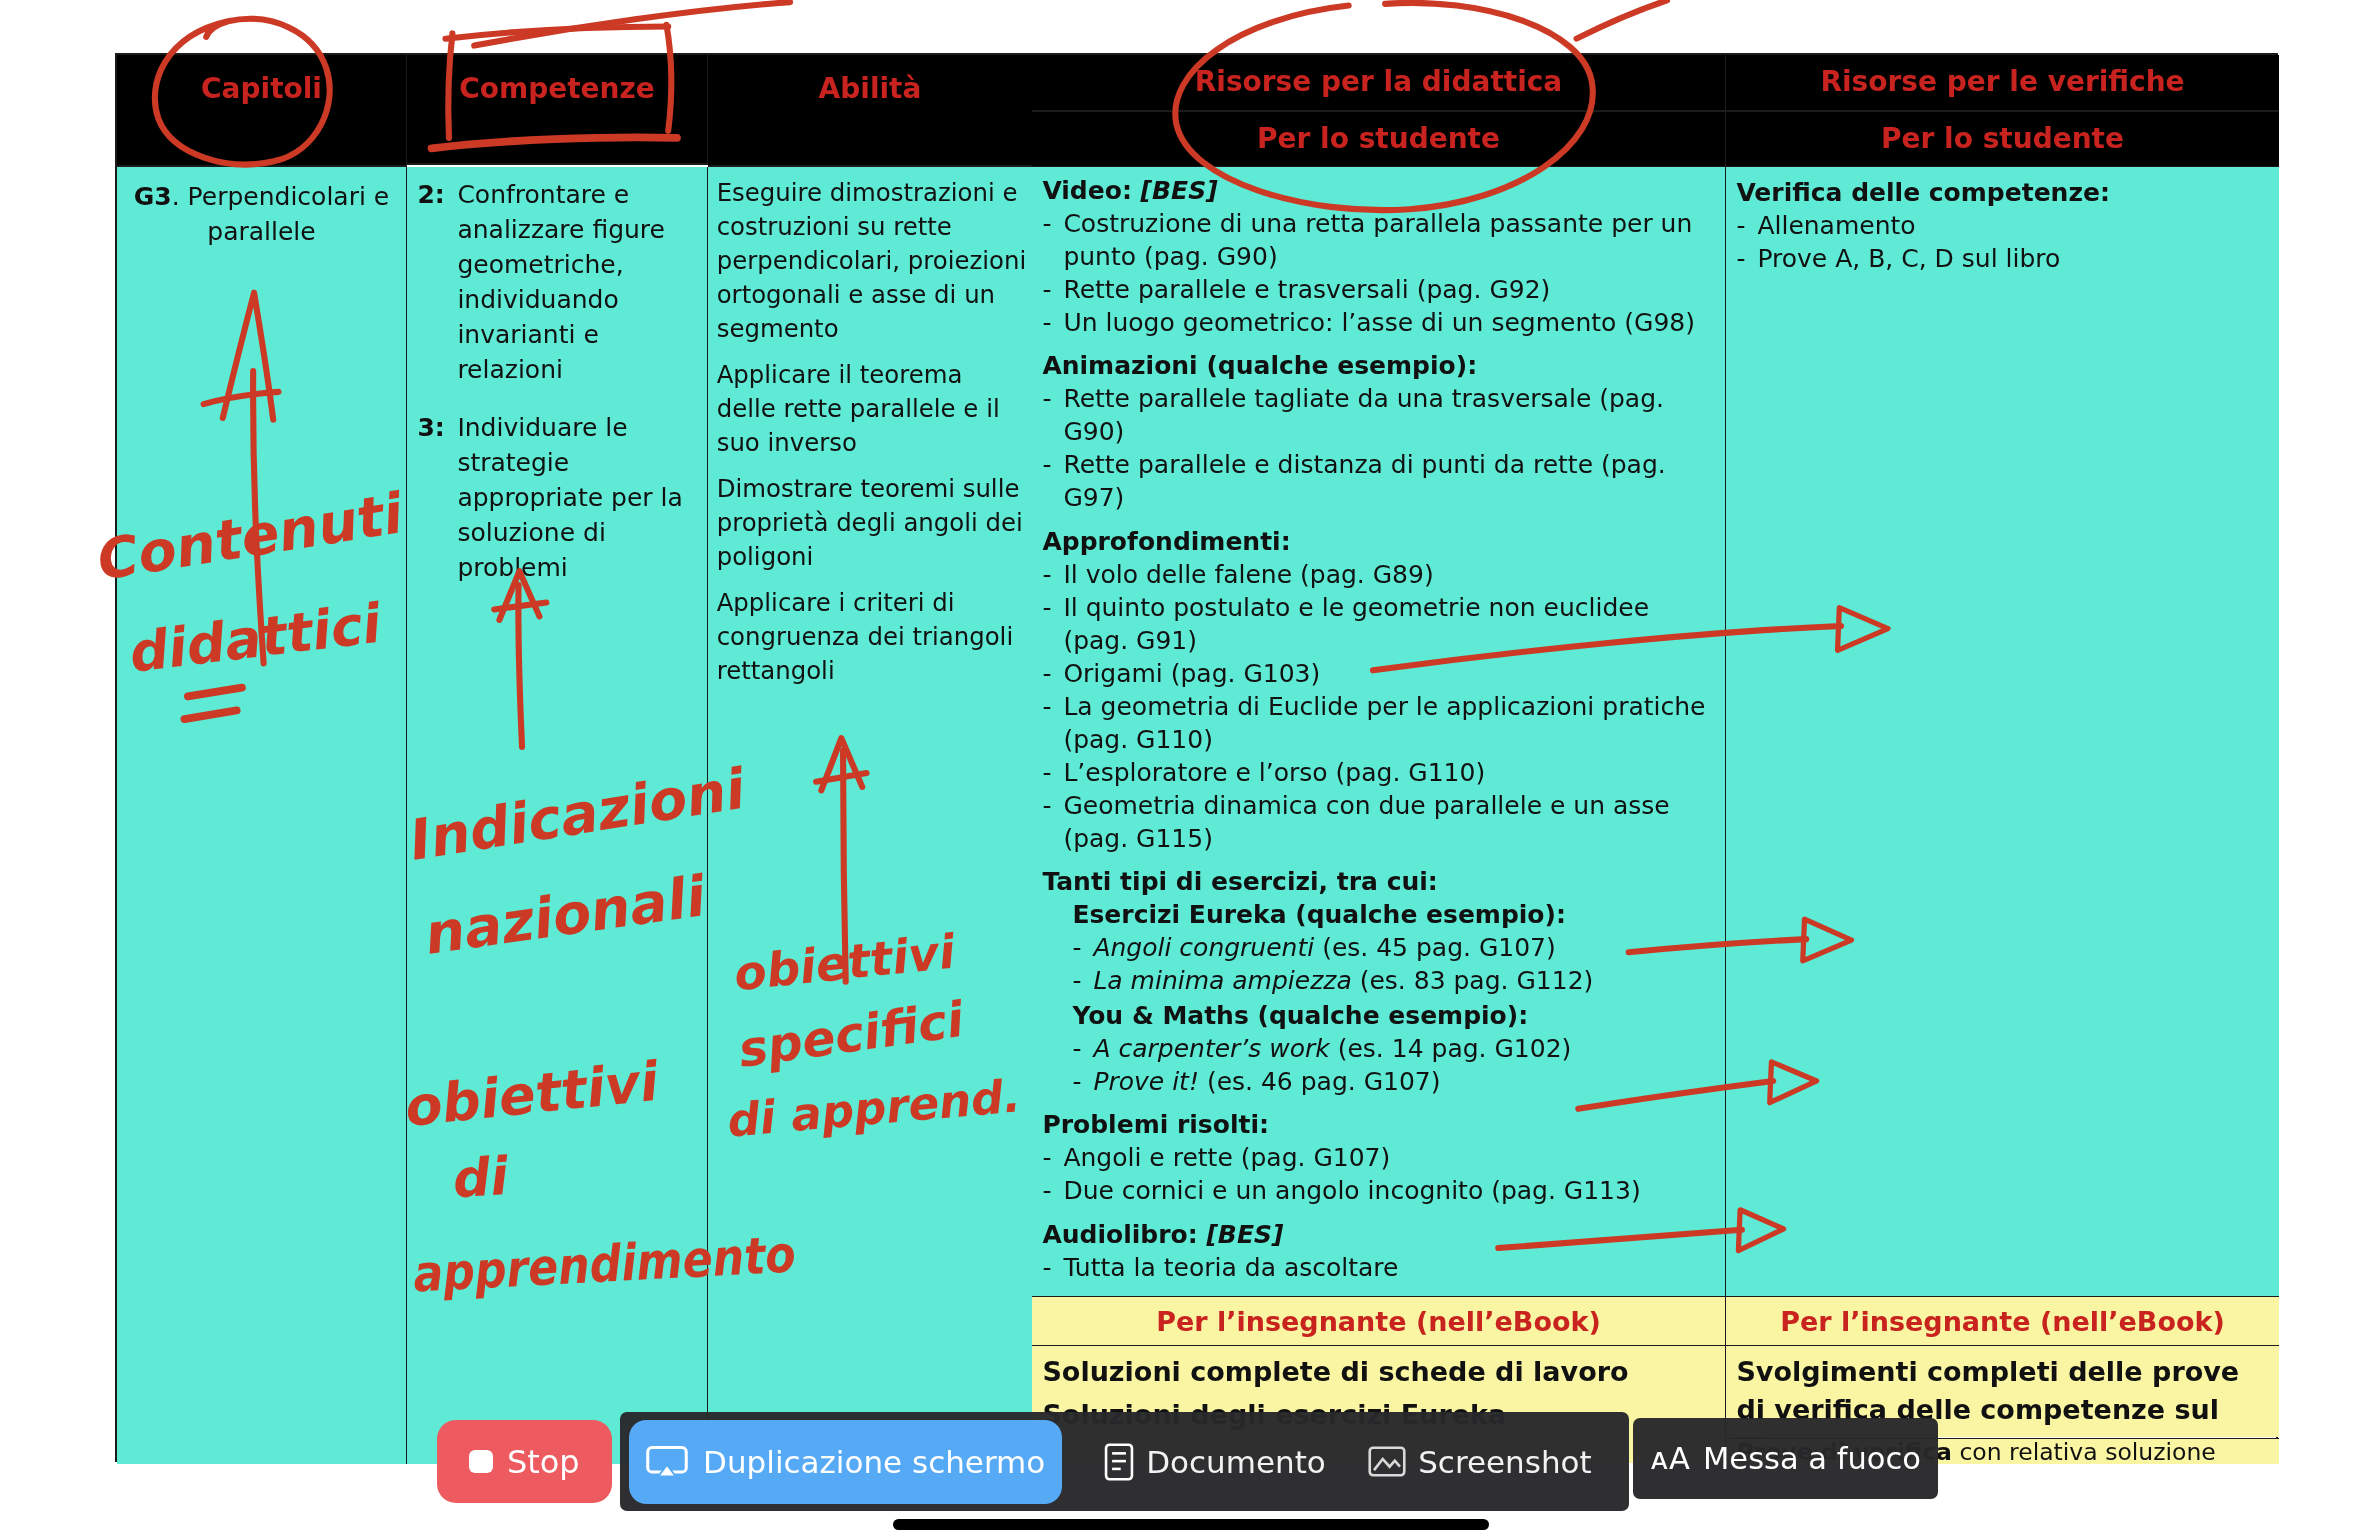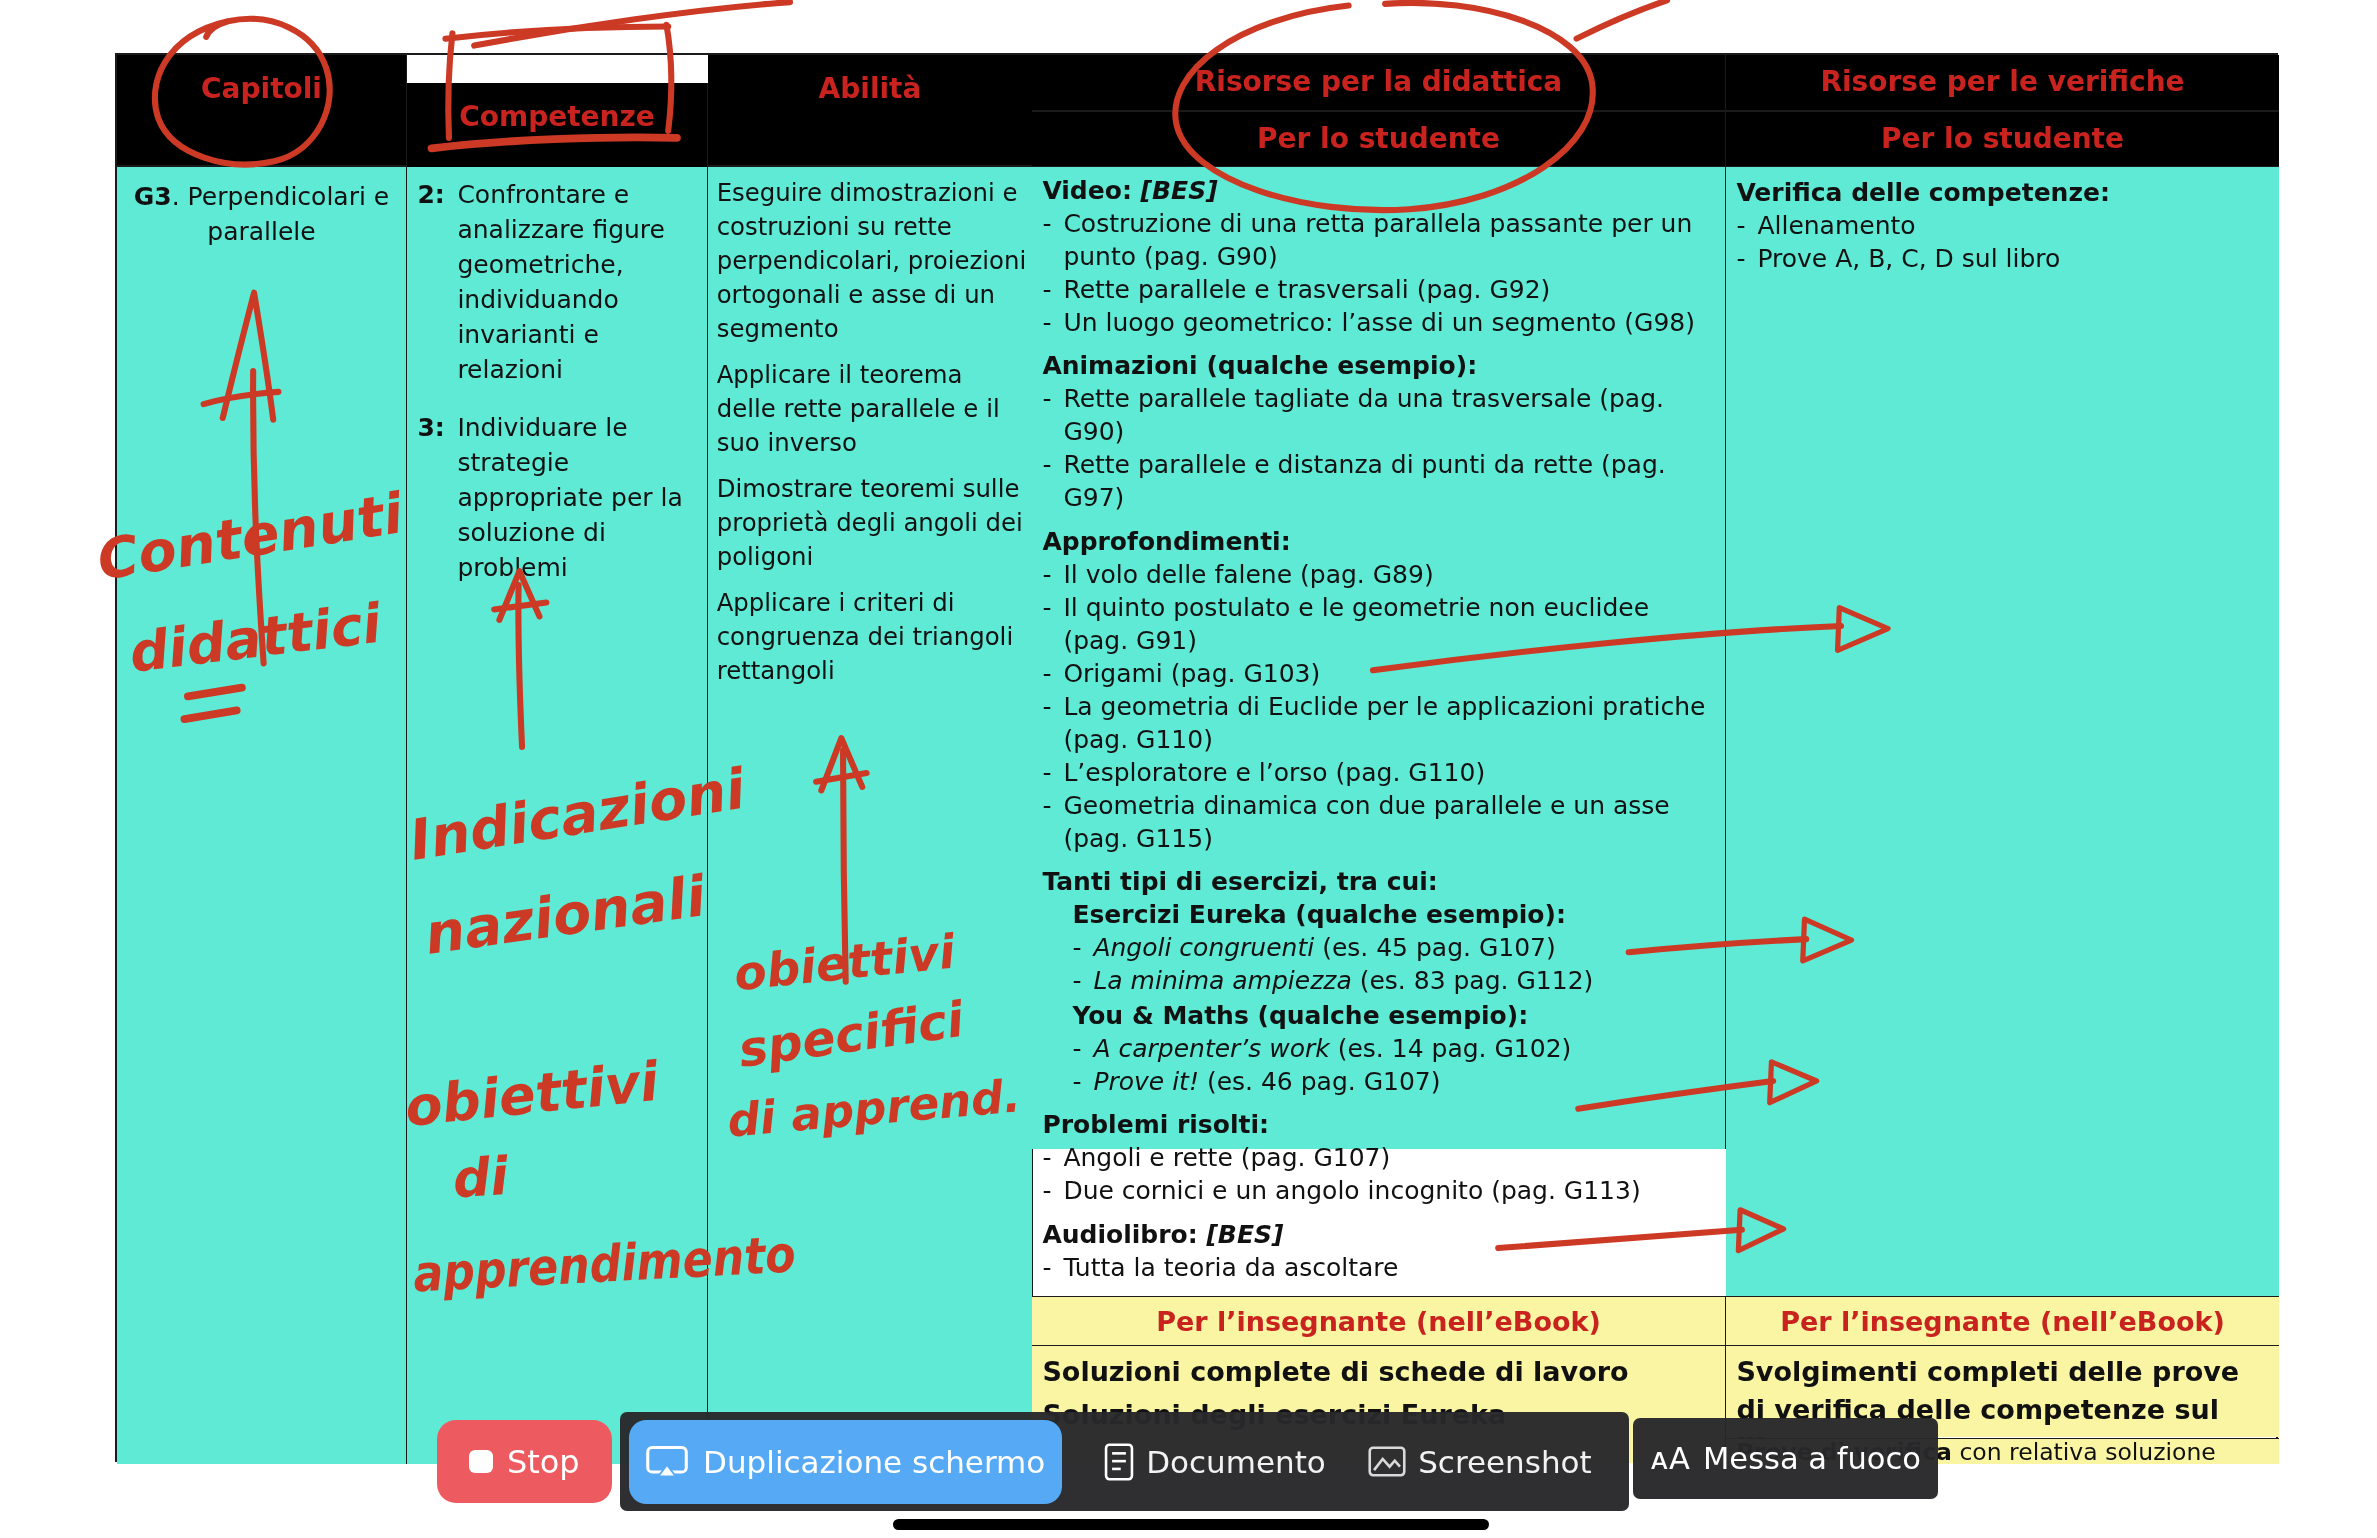--- a/index.html
+++ b/index.html
@@ -63,21 +63,21 @@
 </head>
 <body>
 
 <div id="screen">
 
   <div id="table-frame" class="abs">
 
     <div class="cell hdr hdr-tall vline hdr-bottom" style="left:0;top:0;width:290px;height:112px;">
       <span>Capitoli</span>
     </div>
-    <div class="cell hdr hdr-tall vline hdr-bottom" style="left:290px;top:0;width:301px;height:110px;margin-top:28px;">
+    <div class="cell hdr hdr-tall vline hdr-bottom" style="left:290px;top:0;width:301px;height:110px;">
       <span>Competenze</span>
     </div>
     <div class="cell hdr hdr-tall vline hdr-bottom" style="left:591px;top:0;width:325px;height:112px;">
       <span>Abilità</span>
     </div>
     <div class="cell hdr hdr-row vline hdr-mid" style="left:915px;top:0;width:694px;height:57px;">
       <span>Risorse per la didattica</span>
     </div>
     <div class="cell hdr hdr-row hdr-mid" style="left:1609px;top:0;width:553px;height:57px;">
       <span>Risorse per le verifiche</span>
@@ -104,21 +104,21 @@
       </div>
     </div>
 
     <div id="c3b" class="cell bodycell vline" style="left:591px;top:112px;width:325px;height:1297px;">
       <div class="apara">Eseguire dimostrazioni e costruzioni su rette perpendicolari, proiezioni ortogonali e asse di un segmento</div>
       <div class="apara">Applicare il teorema delle rette parallele e il suo inverso</div>
       <div class="apara">Dimostrare teoremi sulle proprietà degli angoli dei poligoni</div>
       <div class="apara">Applicare i criteri di congruenza dei triangoli rettangoli</div>
     </div>
 
-    <div id="c4b" class="cell bodycell vline" style="left:915px;top:112px;width:694px;height:982px;">
+    <div id="c4b" class="cell bodycell vline" style="left:915px;top:112px;width:694px;height:1129px;">
 
       <div class="sec-h first">
         <span>Video:</span><span class="i tagsp">[BES]</span>
       </div>
       <div class="bul">
           <span class="d">-</span>
           <span class="t">Costruzione di una retta parallela passante per un punto (pag. G90)</span>
         </div>
       <div class="bul">
           <span class="d">-</span>

